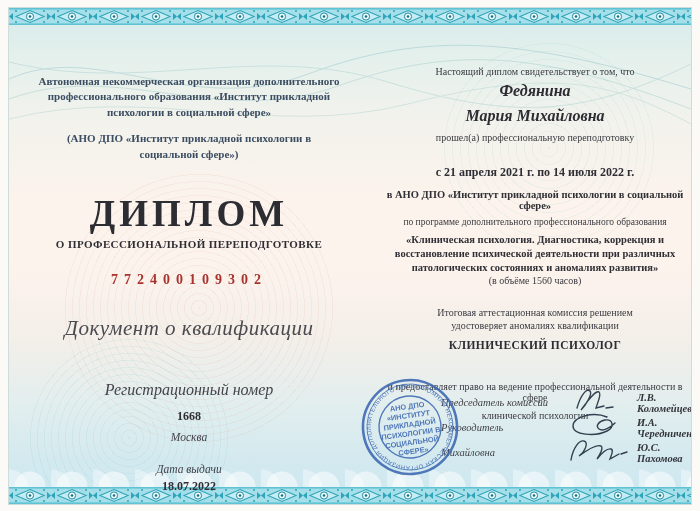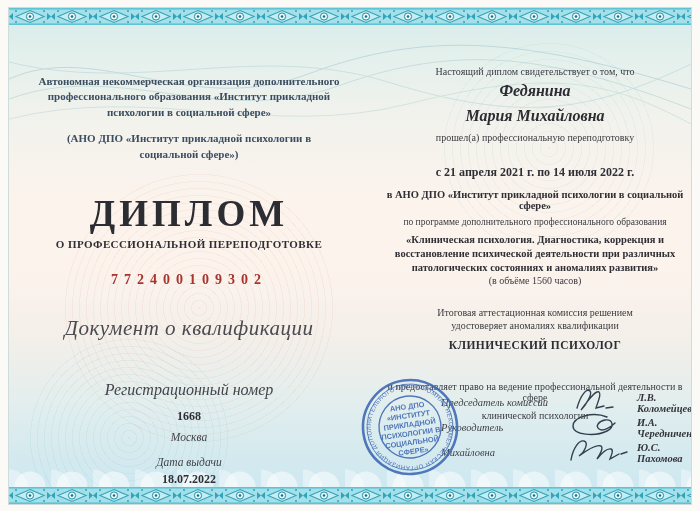--- a/index.html
+++ b/index.html
@@ -44,21 +44,21 @@
   .org-full  { font-size:11px; font-weight:bold; line-height:1.4; }
   .org-short { margin-top:11px; font-size:11px; font-weight:bold; line-height:1.4; }
   .diploma-title { margin-top:30px; font-size:37px; font-weight:bold; letter-spacing:4px; color:#2c2c33; }
   .diploma-sub   { margin-top:3px; font-size:11px; font-weight:bold; letter-spacing:.4px; color:#2e2e34; }
   .diploma-num   { margin-top:22px; font-size:14px; font-weight:bold; letter-spacing:6px; color:#a8342f;text-align:center; }
   .doc-type      { margin-top:28px; font-size:21px; font-style:italic; color:#4a4a50; letter-spacing:.5px; }
   .reg-label  { margin-top:40px; font-size:16px; font-style:italic; color:#43434a; }
   .reg-value  { margin-top:10px; font-size:12px; font-weight:bold; color:#2e2e34; }
   .city-label { margin-top:7px;  font-size:11.5px; font-style:italic; color:#43434a; }
   .city-value { margin-top:2px;  font-size:12px; font-weight:bold; color:#2e2e34; }
-  .date-label { margin-top:13px; font-size:11.5px; font-style:italic; color:#43434a; }
+  .date-label { margin-top:20px; font-size:11.5px; font-style:italic; color:#43434a; }
   .date-value { margin-top:4px;  font-size:12px; font-weight:bold; color:#2e2e34;text-align:center; }
 
   .right-col { position:absolute; left:365px; top:58px; width:322px; text-align:center; color:#3a3a40; }
   .intro      { font-size:10px; }
   .last-name  { margin-top:5px; font-size:16px; font-weight:bold; font-style:italic; color:#2c2c32; }
   .first-mid  { margin-top:7px; font-size:16px; font-weight:bold; font-style:italic; color:#2c2c32; }
   .completed  { margin-top:7px; font-size:10px; }
   .period     { margin-top:22px; font-size:12px; font-weight:bold; color:#2f2f35; }
   .at-inst    { margin-top:9px; font-size:10.5px; font-weight:bold; color:#2f2f35; }
   .prog-intro { margin-top:6px; font-size:9.5px; }

